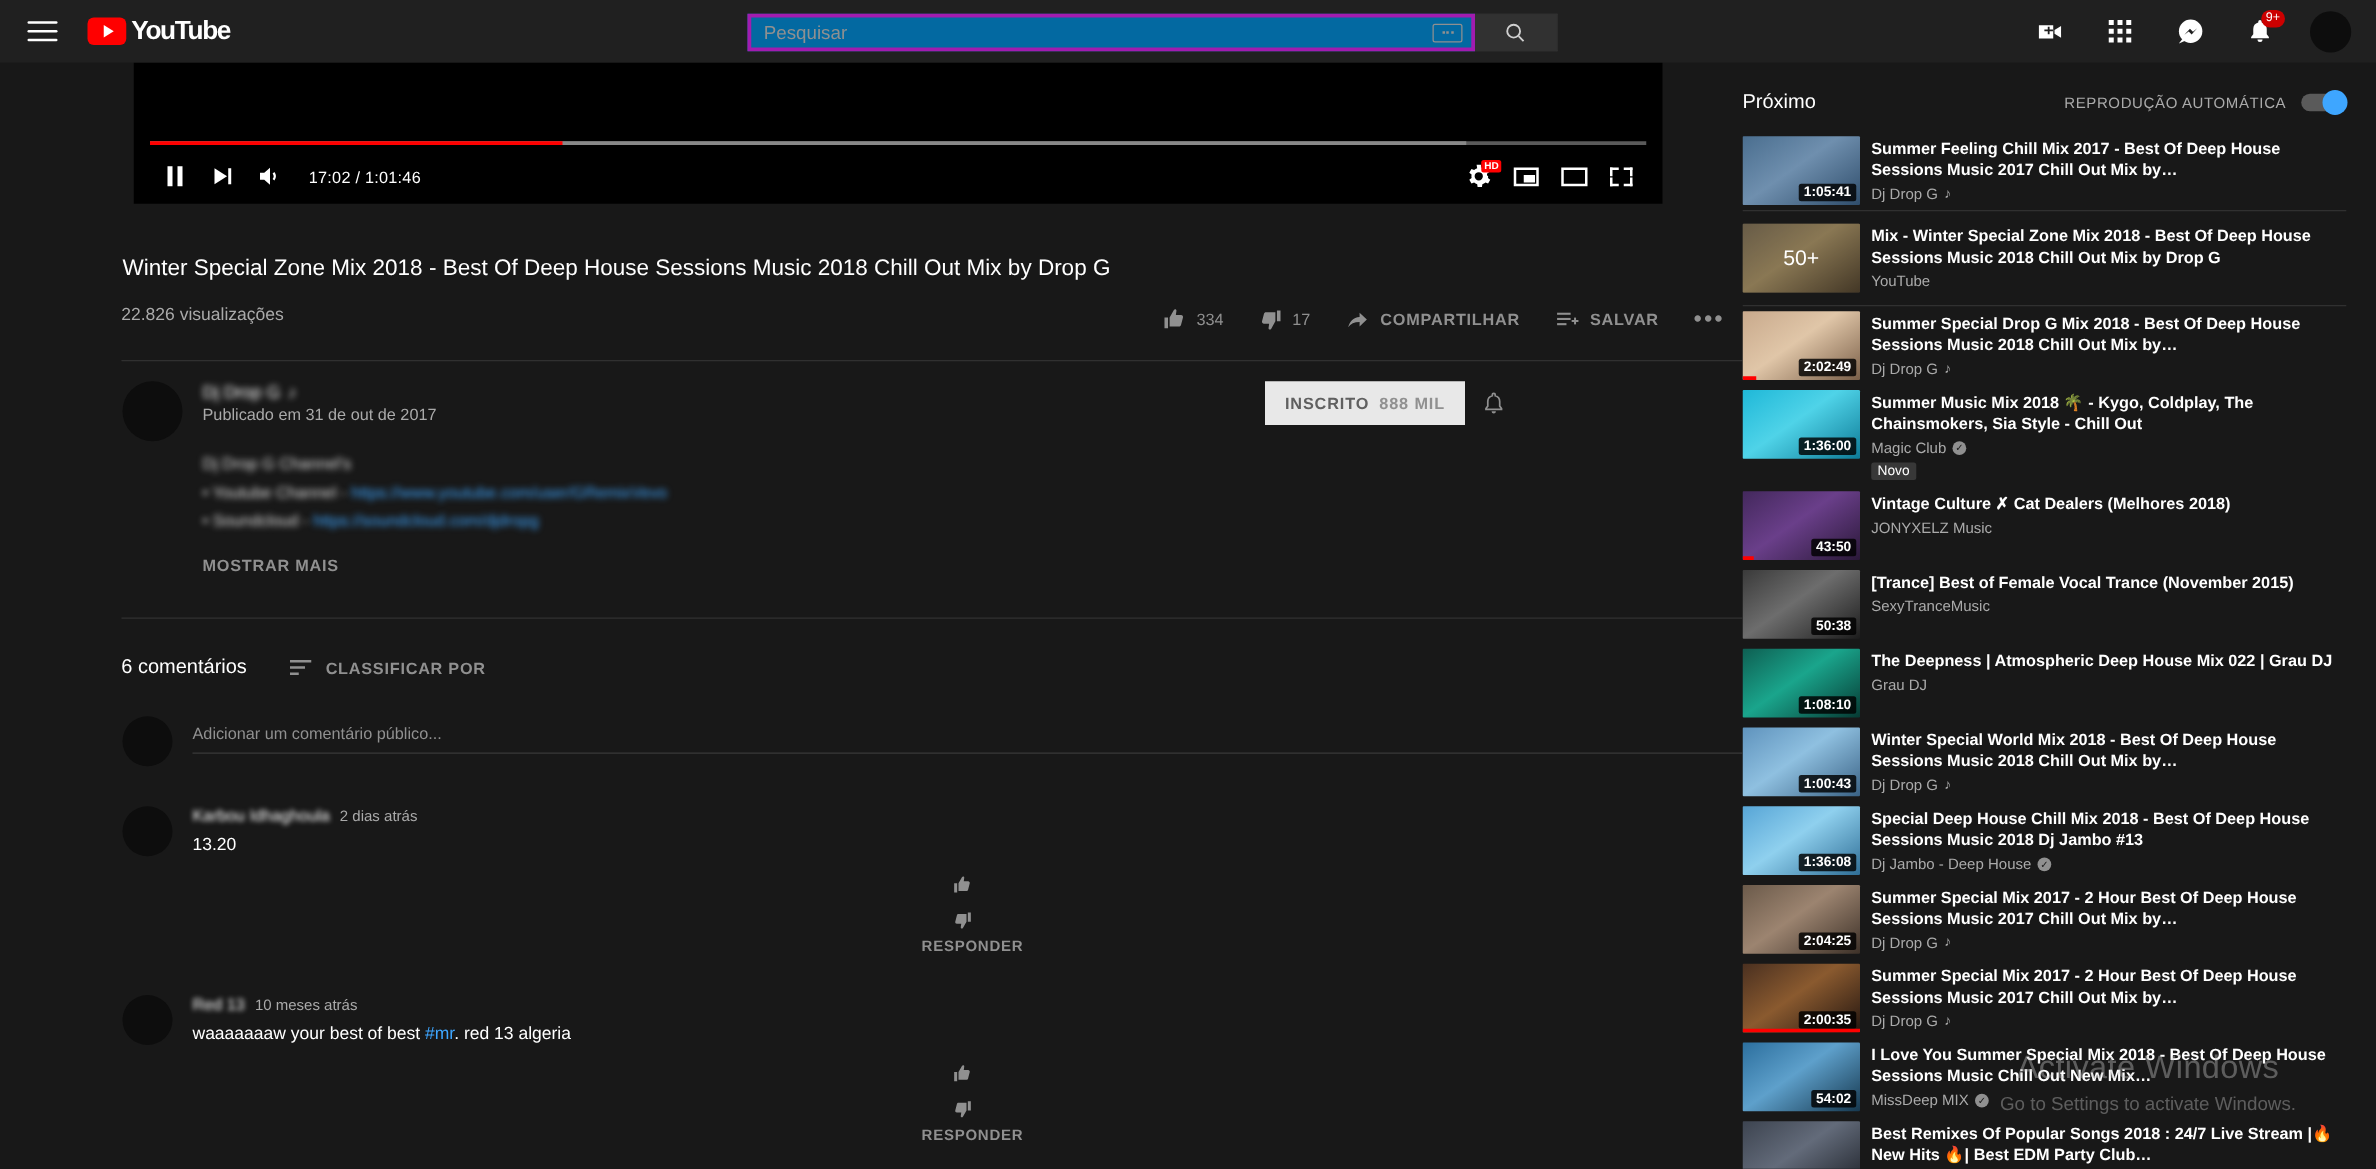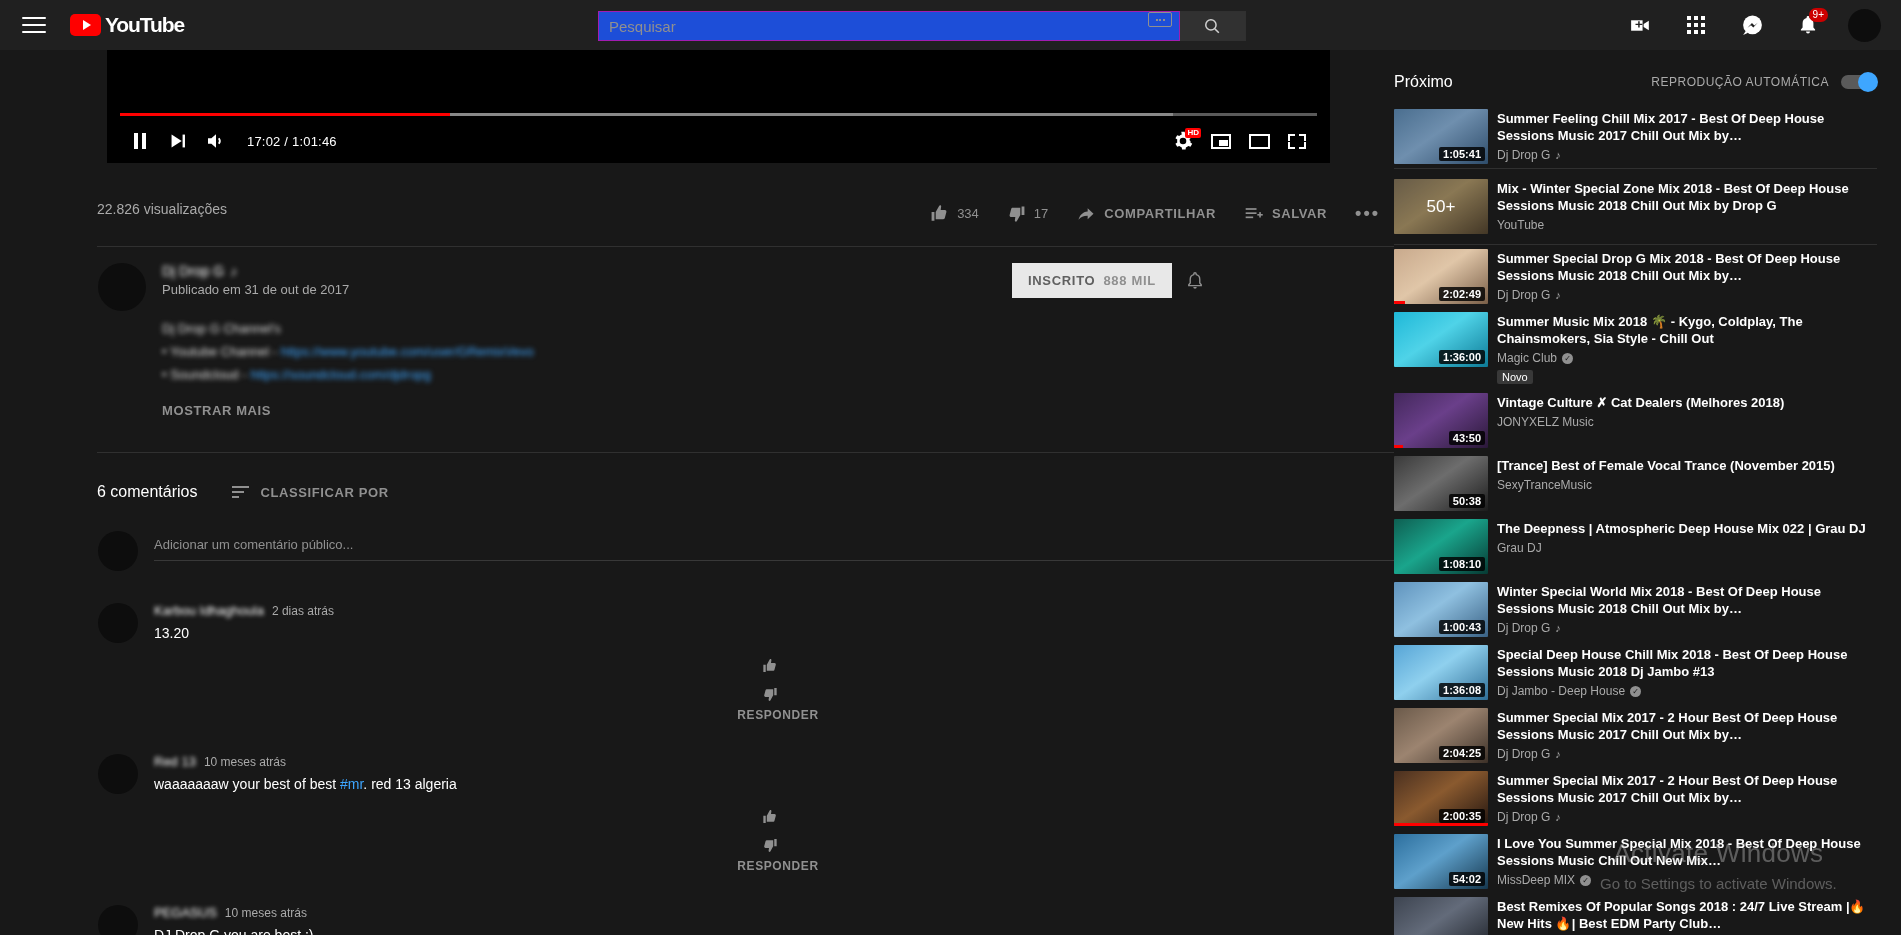--- a/index.html
+++ b/index.html
@@ -42,23 +42,23 @@
     font-size: 21px; font-weight: bold; letter-spacing: -1.1px;
     margin-left: 4px; color: #fff;
   }
 
   .search-wrap {
     position: absolute; left: 598px; top: 11px;
     display: flex; align-items: center;
   }
   .search-box {
     width: 582px; height: 30px;
-    background: #1d4ed8;
-    border: 1px solid #a21caf;
-    display: flex; 
+    background: #0369a1;
+    border: 3px solid #a21caf;
+    display: flex; align-items: center;
     padding: 0 4px 0 10px;
   }
   .search-input {
     flex: 1; background: transparent; border: none; outline: none;
     color: #fff; font-size: 15px; font-family: "Liberation Sans", sans-serif;
   }
   .search-input::placeholder { color: #909090; }
   .kbd-icon {
     width: 24px; height: 15px; border: 1.5px solid #909090; border-radius: 2px;
     display: flex; align-items: center; justify-content: center; gap: 1.5px;
@@ -434,20 +434,21 @@
             <i></i>
             <i></i>
             <i></i>
           </span>
       </div>
     </div>
   </div>
 </div>
 
 <div id="primary">
+  <div class="video-title">Winter Special Zone Mix 2018 - Best Of Deep House Sessions Music 2018 Chill Out Mix by Drop G</div>
 
   <div class="meta-row">
     <div class="views">22.826 visualizações</div>
     <div class="actions">
       <div class="act">
         <svg width="19" height="19" viewBox="0 0 24 24">
           <path d="M2 10h3.6v11H2zM7.2 10l4.3-7.6c.8-1.3 2.8-.8 2.6.9l-.6 4.3h5.3c1.3 0 2.2 1.2 1.9 2.4l-2 7.8c-.2.9-1 1.5-1.9 1.5H7.2z" fill="#909090"></path>
         </svg>
         <span class="cnt">334</span>
       </div>

